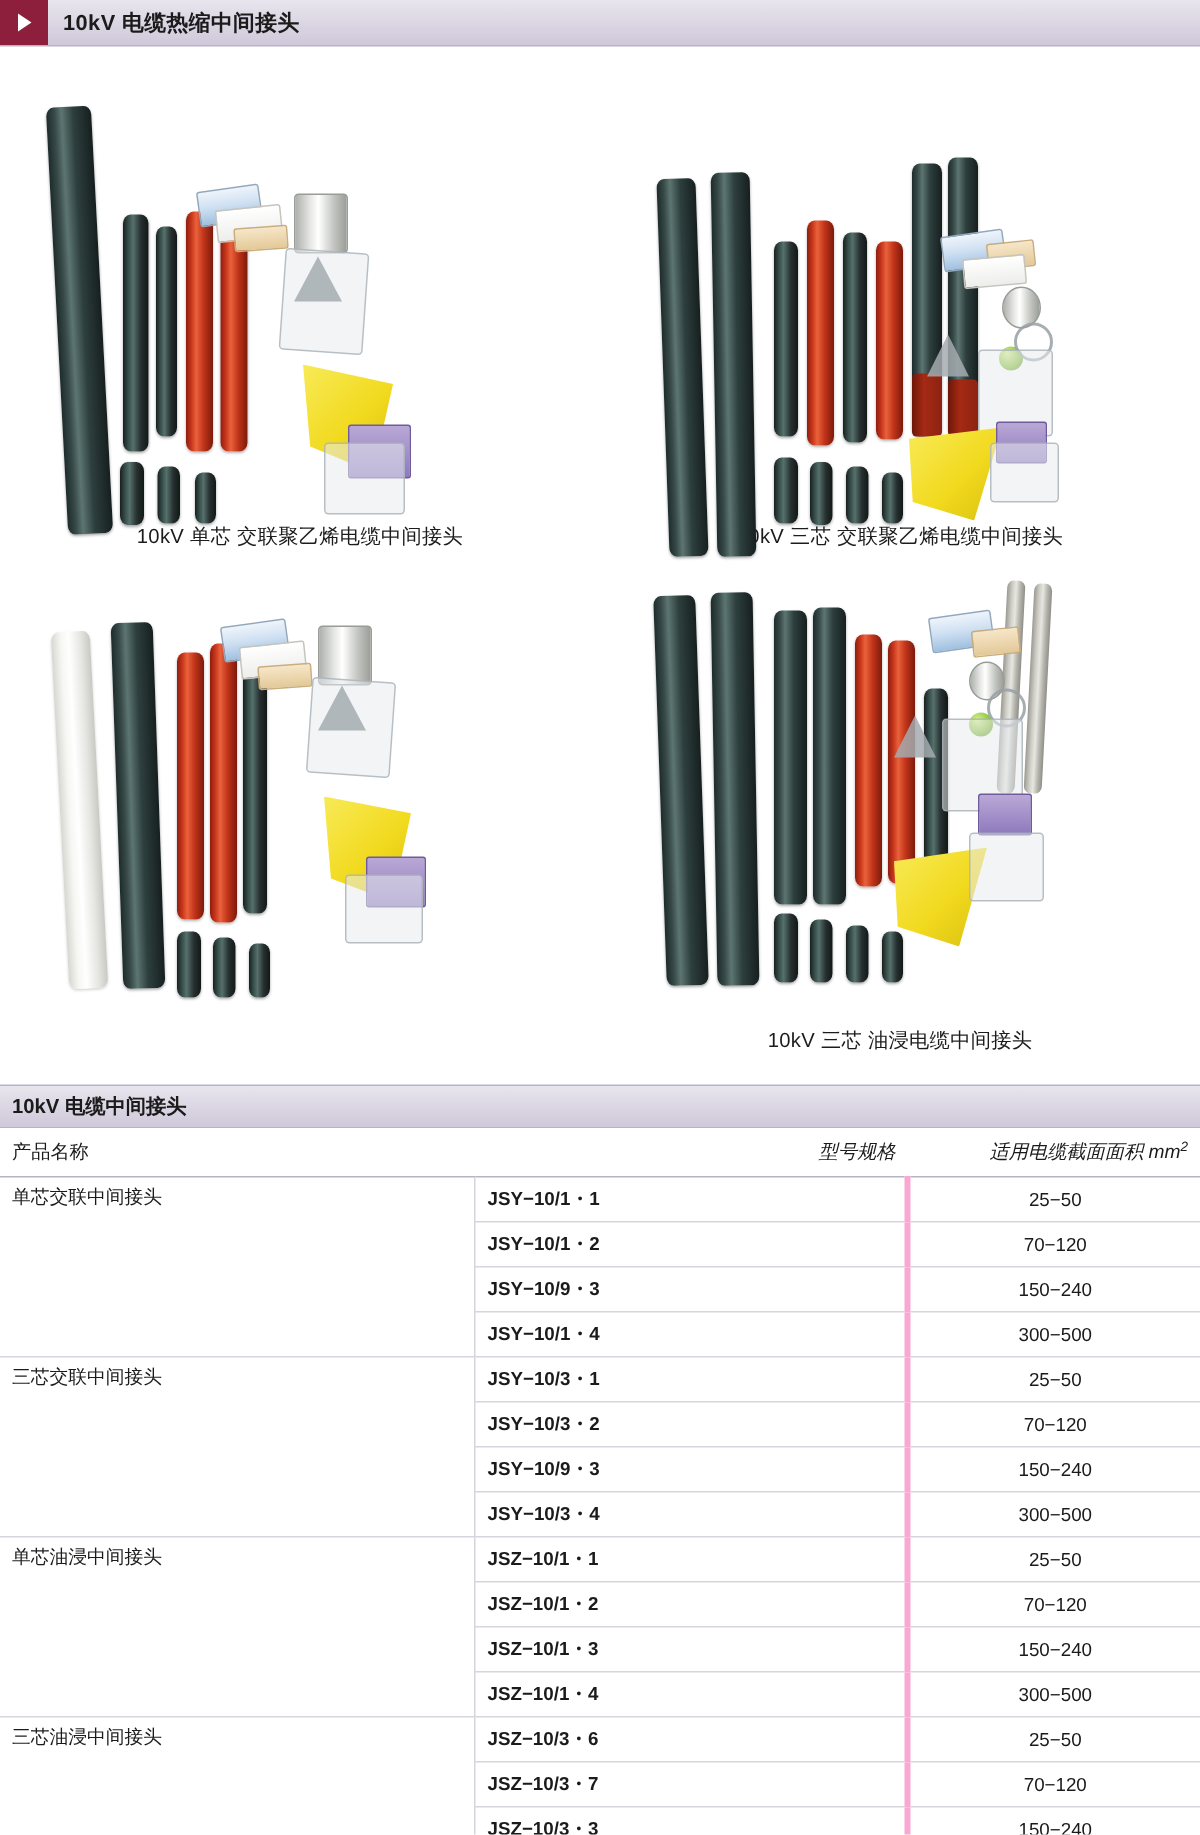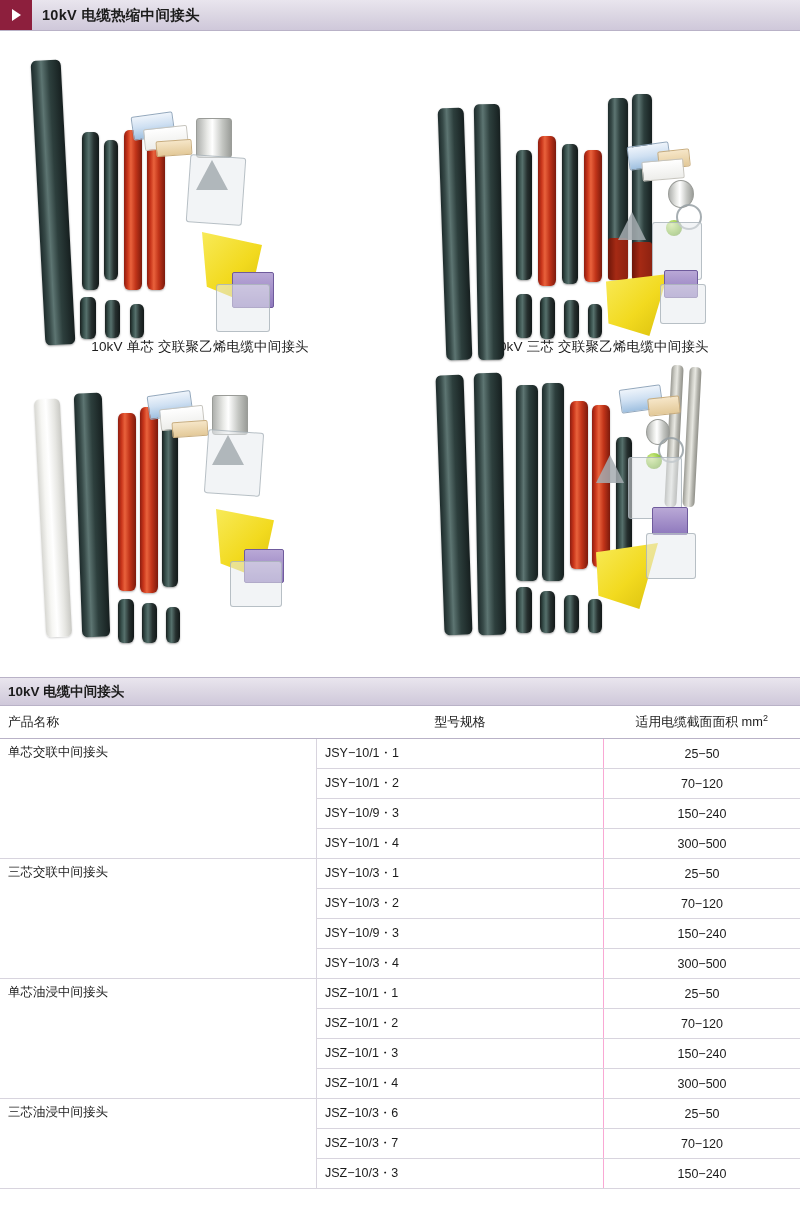--- a/index.html
+++ b/index.html
@@ -50,21 +50,21 @@
   
   .gallery {
     padding: 0;
   }
   .gallery-row {
     display: flex;
   }
   .gallery-cell {
     width: 400px;
     box-sizing: border-box;
-    padding-top: 1px;
+    padding-top: 12px;
   }
   .figure {
     position: relative;
     height: 300px;
     margin: 0 auto;
     width: 360px;
   }
   .caption {
     text-align: center;
     font-size: 13.5px;
@@ -166,36 +166,37 @@
     font-size: 12.5px;
   }
   table.spec th {
     text-align: left;
     font-weight: normal;
     padding: 7px 8px;
     border-bottom: 1px solid #b9b2c7;
     color: #1b1b1b;
     font-size: 12.8px;
   }
-  table.spec th.c2, table.spec th.c3 { text-align: center; }
+  table.spec th.c2, table.spec th.c3 { text-align: right; font-style: italic; }
   table.spec td {
     padding: 5px 8px;
     border-bottom: 1px solid #d8d4de;
     color: #1b1b1b;
     height: 19px;
   }
   td.name-cell {
     width: 300px;
     vertical-align: top;
     border-right: 1px solid #d8d4de;
     white-space: nowrap;
   }
   td.model-cell {
     width: 270px;
-    border-right: 1px solid #f9a8d4;
+    border-right: 4px solid #f9a8d4;
+    font-weight: bold;
   }
   td.area-cell {
     text-align: center;
   }
   th.c1 { width: 300px; margin-left: 27px; }
   th.c2 { width: 270px; }
   tr.group-start td { border-top: 1px solid #b9b2c7; }
   .sup { font-size: 9px; vertical-align: super; }
 </style>
 </head>
@@ -310,20 +311,21 @@
         <div class="part box-tan" style="left:228px; top:40px; width:30px; height:16px; transform:rotate(-6deg);"></div>
         <div class="part can-metal" style="left:226px; top:62px; width:22px; height:24px; border-radius:50%;"></div>
         <div class="part ring-wire" style="left:238px; top:80px; width:22px; height:22px;"></div>
         <div class="part green-ball" style="left:226px; top:96px; width:16px; height:16px;"></div>
         <div class="part" style="left:176px; top:98px; width:0; height:0; border-left:14px solid transparent; border-right:14px solid transparent; border-bottom:28px solid rgba(165,172,176,0.85);"></div>
         <div class="part plastic-bag" style="left:208px; top:100px; width:52px; height:60px;"></div>
         <div class="part yellow-wedge" style="left:176px; top:186px; width:62px; height:66px; clip-path: polygon(0 14%, 100% 0, 70% 100%, 4% 80%);"></div>
         <div class="part box-purple" style="left:232px; top:150px; width:34px; height:26px;"></div>
         <div class="part plastic-bag" style="left:226px; top:176px; width:48px; height:44px;"></div>
       </div>
+      <div class="caption">10kV 三芯 油浸电缆中间接头</div>
     </div>
   </div>
 </div>
 
 <div class="table-title">10kV 电缆中间接头</div>
 
 <table class="spec">
   <thead>
     <tr>
       <th class="c1">产品名称</th>

